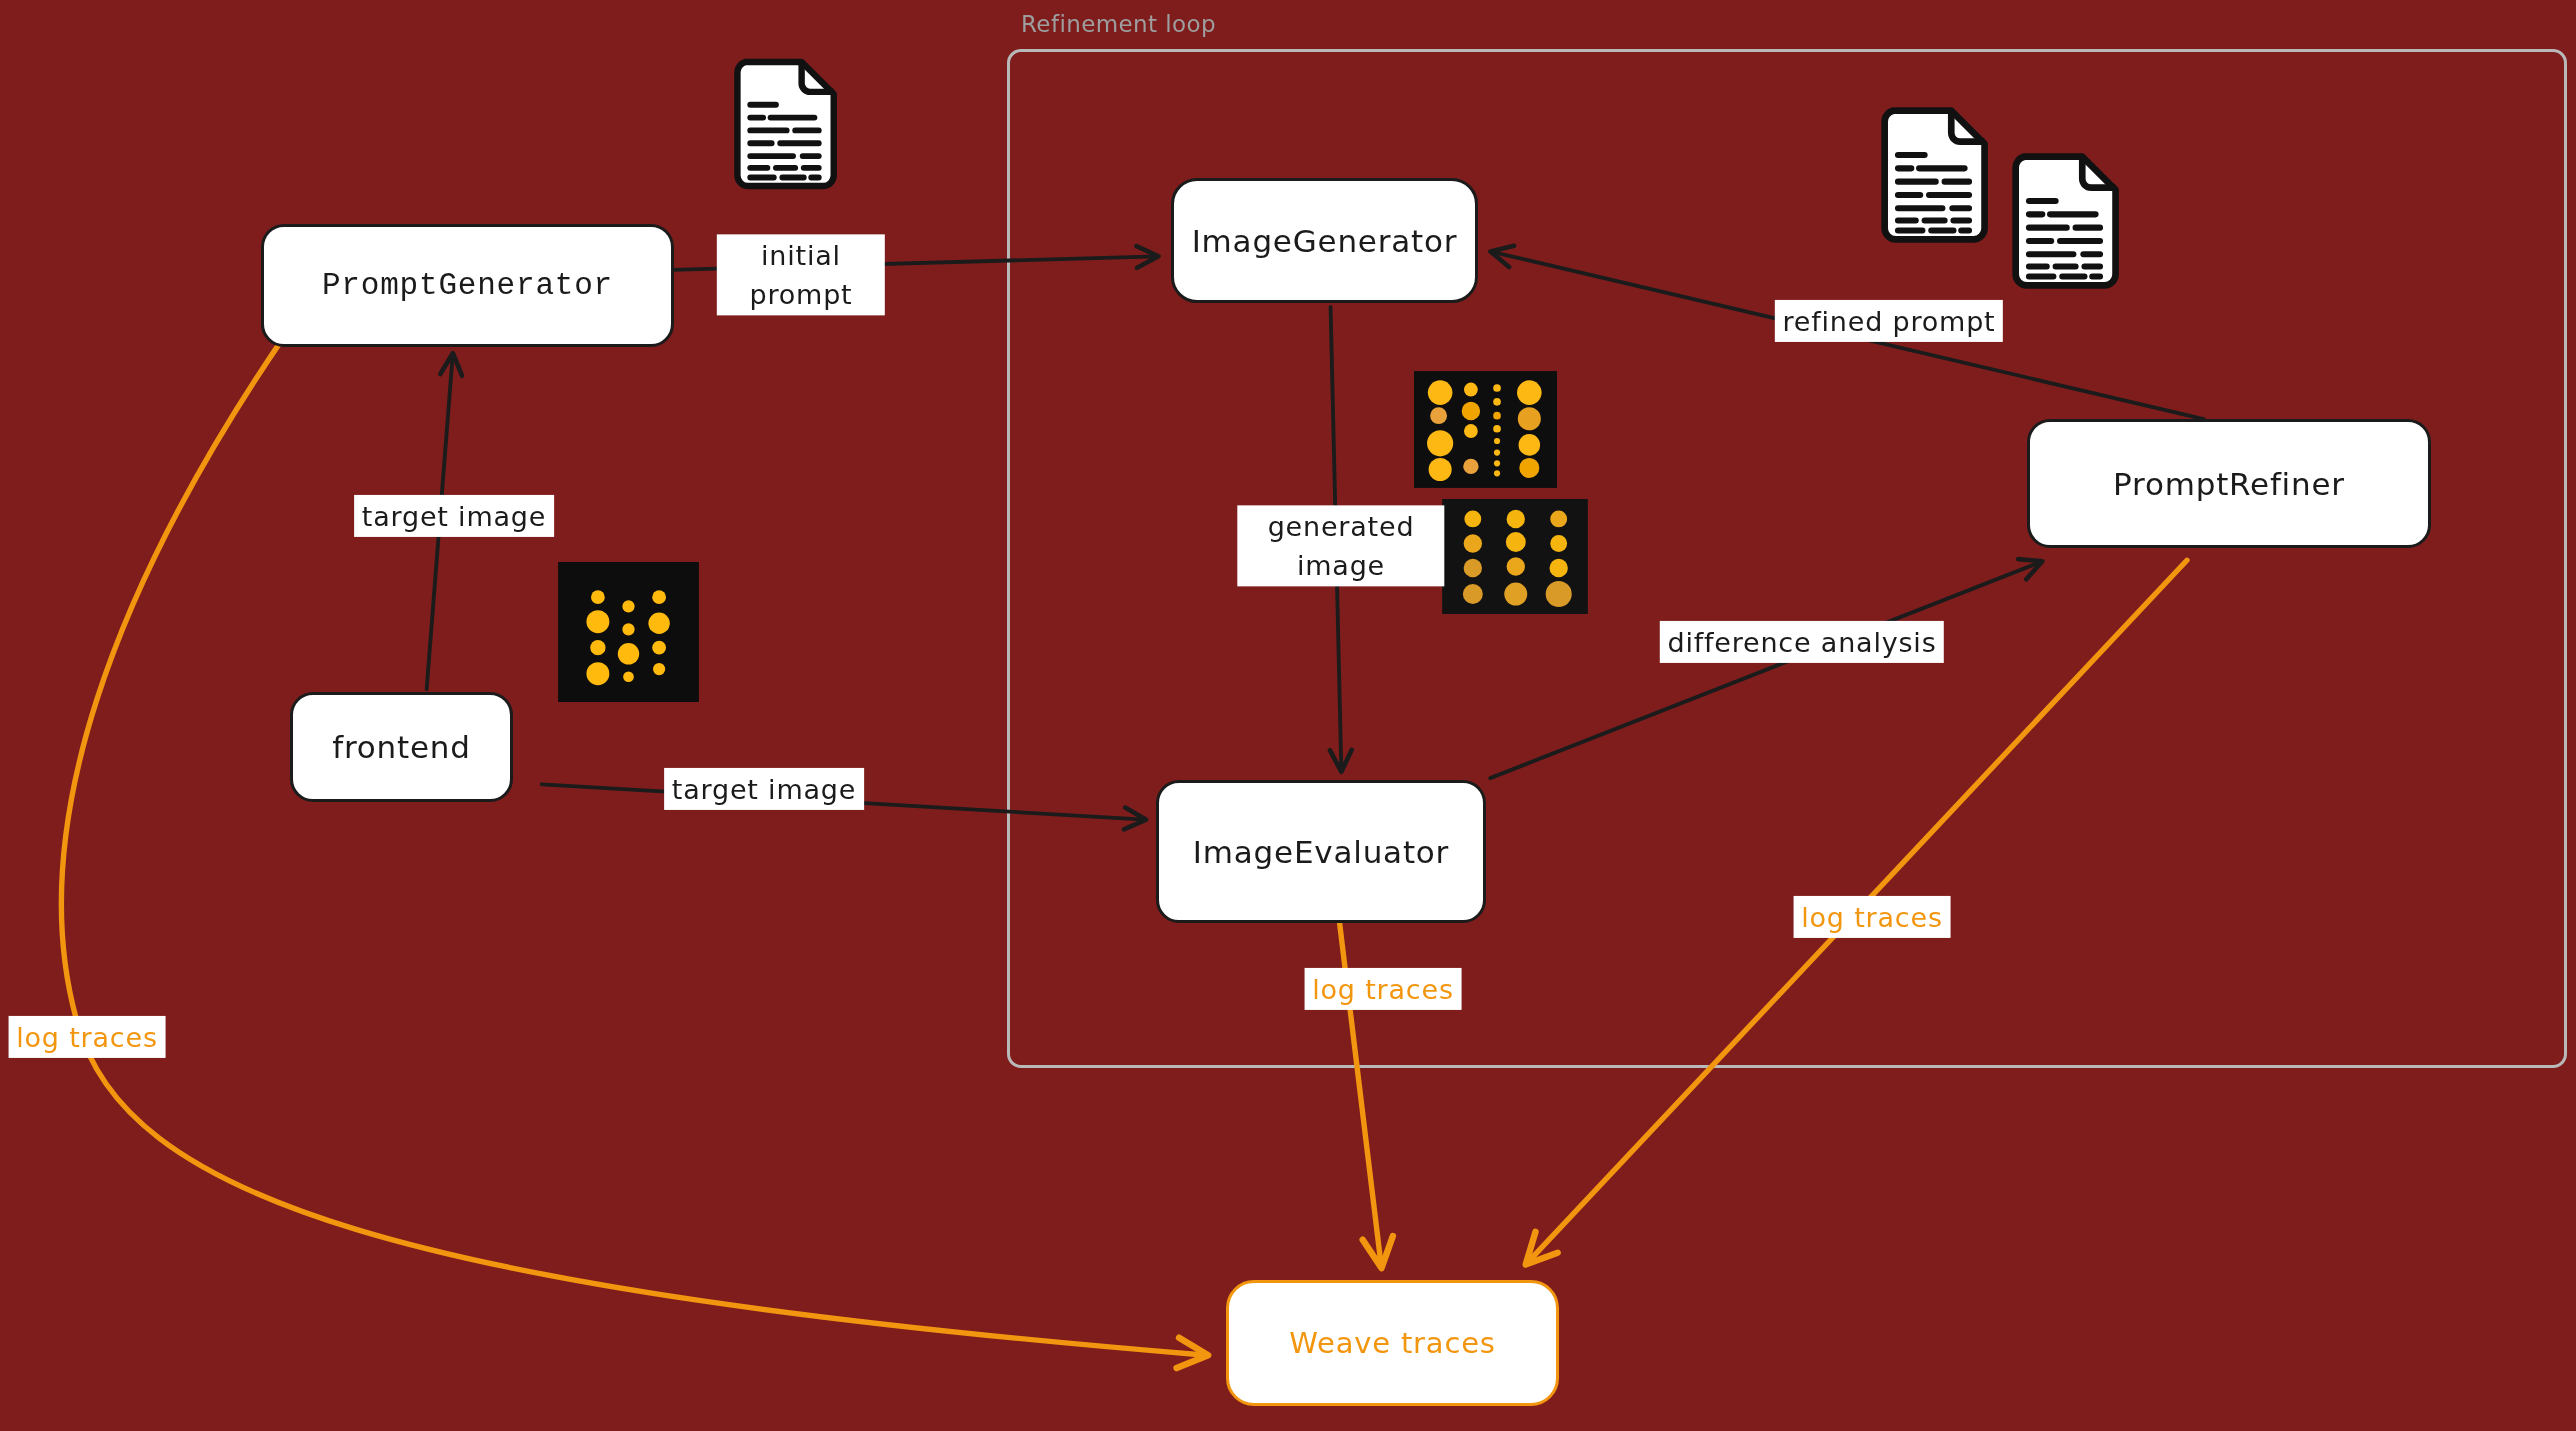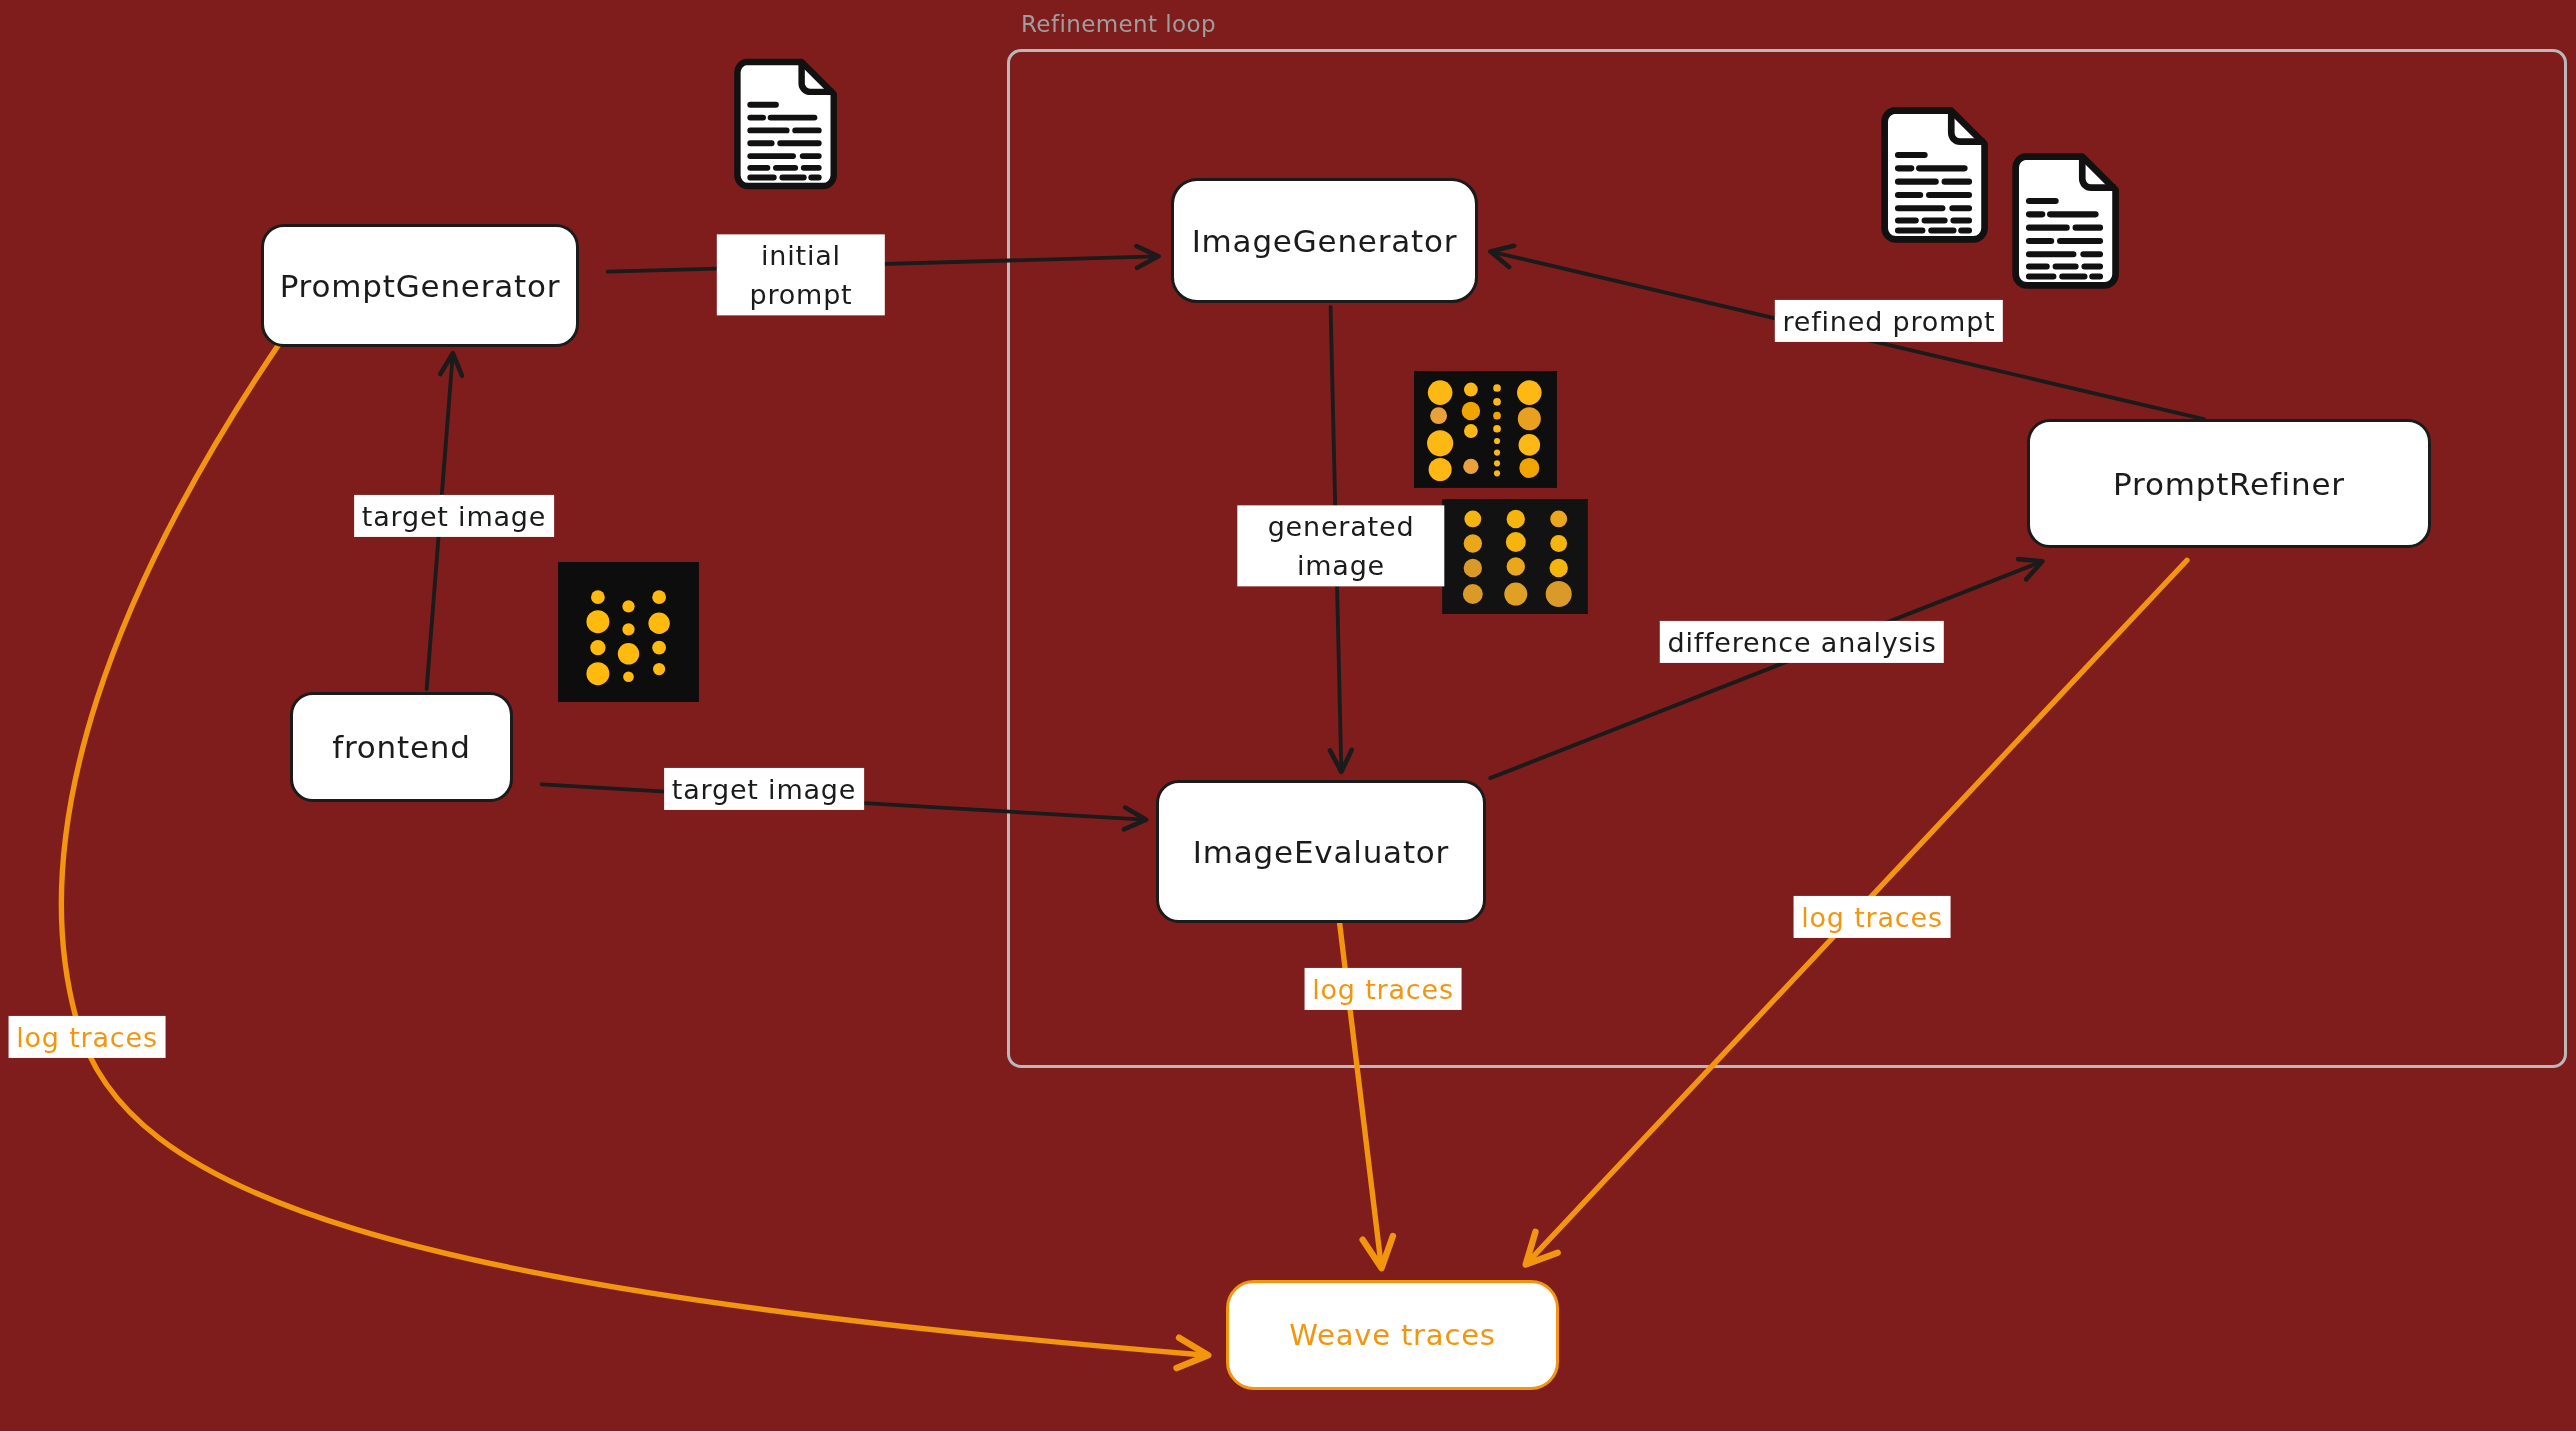--- a/index.html
+++ b/index.html
@@ -197,41 +197,41 @@
         <circle cx="152" cy="58" r="11"></circle>
       <circle cx="40" cy="90" r="12" fill="#d99a28"></circle>
         <circle cx="96" cy="88" r="12" fill="#eaa71c"></circle>
         <circle cx="152" cy="90" r="12"></circle>
       <circle cx="40" cy="124" r="13" fill="#d99a28"></circle>
         <circle cx="96" cy="124" r="15" fill="#e0a024"></circle>
         <circle cx="152" cy="124" r="17" fill="#d99a28"></circle>
     </g>
   </svg>
 
-  <div class="node" style="left:261px;top:224px;width:318px;height:123px;">
+  <div class="node" style="left:261px;top:224px;width:413px;height:123px;font-family:Liberation Mono, monospace;">
     <span>PromptGenerator</span>
   </div>
 
   <div class="node" style="left:1171px;top:178px;width:307px;height:125px;border-radius:26px;">
     <span>ImageGenerator</span>
   </div>
 
   <div class="node" style="left:2027px;top:419px;width:404px;height:129px;">
     <span>PromptRefiner</span>
   </div>
 
   <div class="node" style="left:1156px;top:780px;width:330px;height:143px;justify-content:center;">
     <span>ImageEvaluator</span>
   </div>
 
   <div class="node" style="left:290px;top:692px;width:223px;height:110px;text-align:center;">
     <span>frontend</span>
   </div>
 
-  <div class="node orange" style="left:1226px;top:1280px;width:333px;height:110px;text-align:right;">
+  <div class="node orange" style="left:1226px;top:1280px;width:333px;height:126px;text-align:right;">
     <span>Weave traces</span>
   </div>
 
   <div class="edge-label wrap" style="left:801px;top:275px;width:153px;">initial prompt</div>
 
   <div class="edge-label" style="left:454px;top:516px;">target image</div>
 
   <div class="edge-label" style="left:764px;top:789px;">target image</div>
 
   <div class="edge-label wrap" style="left:1341px;top:546px;width:192px;">generated image</div>

